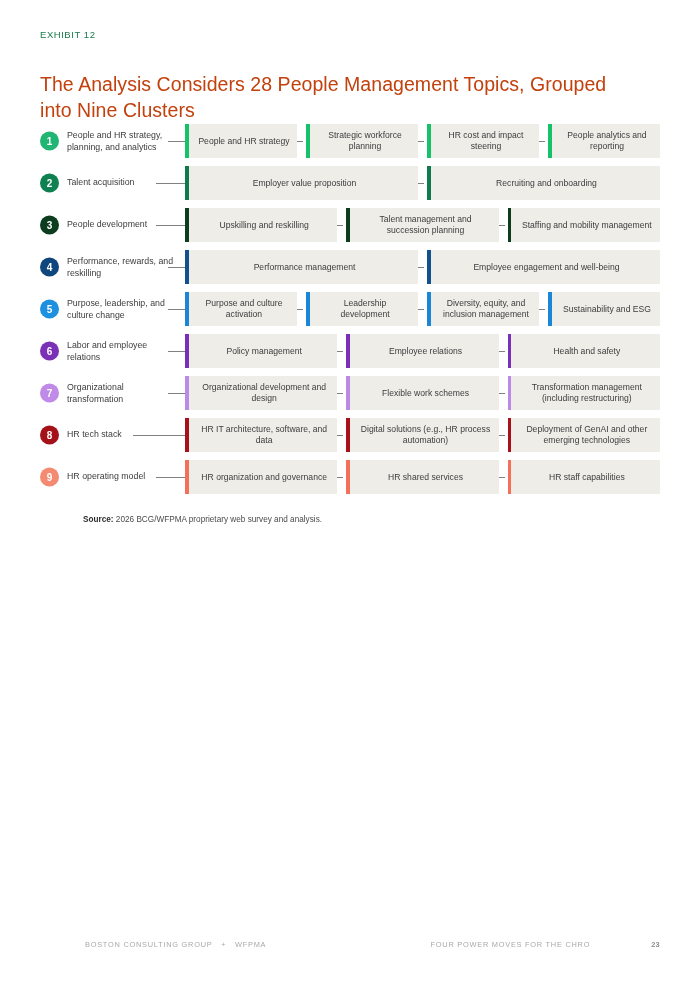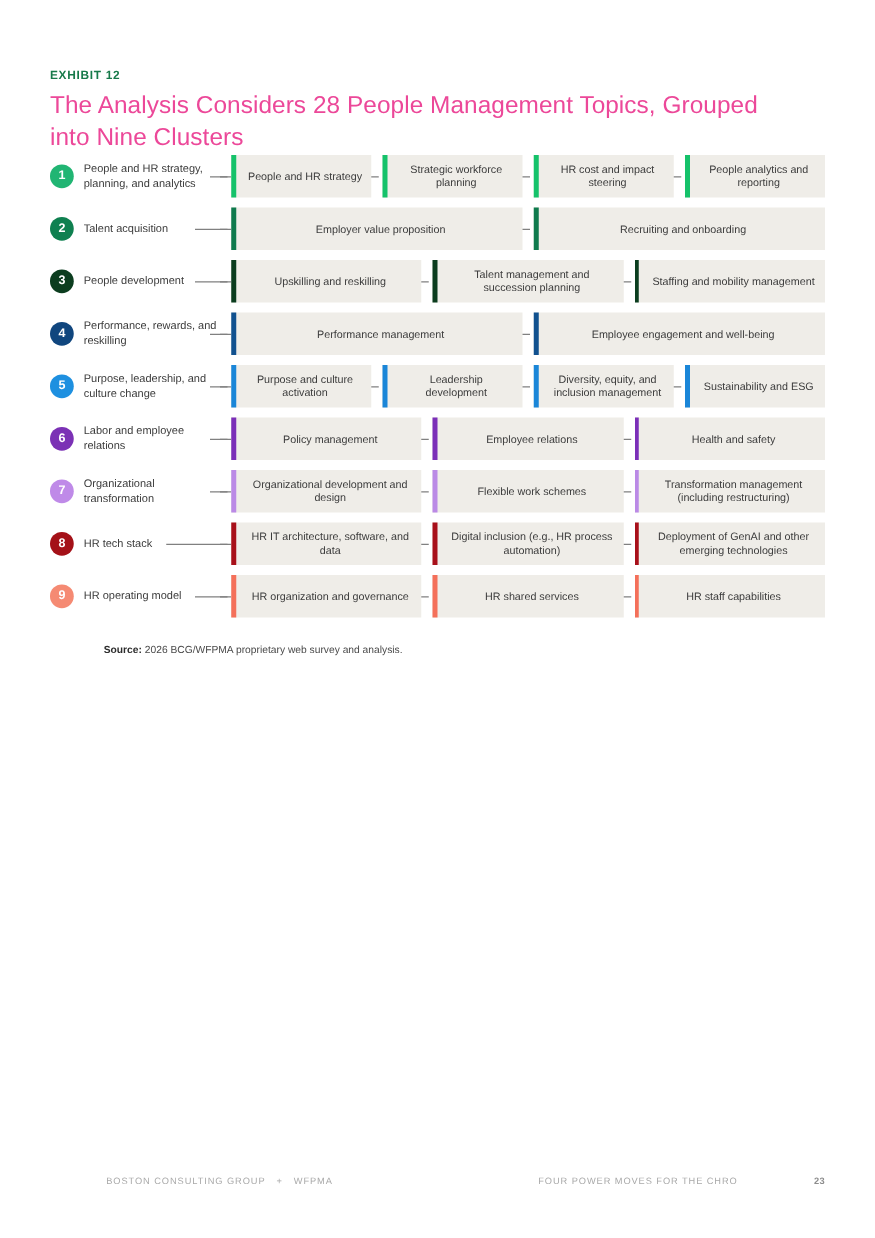--- a/index.html
+++ b/index.html
@@ -20,36 +20,36 @@
     inset: 0;
     width: 700px;
     height: 990px;
     background: #ffffff;
   }
 
   
   .exhibit-label {
     position: absolute;
     left: 40px;
-    top: 55px;
+    top: 29px;
     font-size: 9.5px;
-    font-weight: bold;
+    font-weight: normal;
     letter-spacing: 0.55px;
     color: #177a4a;
     text-transform: uppercase;
   }
   .exhibit-title {
     position: absolute;
     left: 40px;
     top: 58px;
     width: 600px;
     font-size: 19.5px;
     line-height: 26px;
     font-weight: 400;
-    color: #ec4899;
+    color: #c2410c;
     letter-spacing: 0.05px;
   }
 
   
   .chart {
     position: absolute;
     left: 40px;
     top: 124px;
     width: 620px;
   }
@@ -357,21 +357,21 @@
         <div class="connector" style="left: 92.8px; right: 475px;"></div>
         <div class="boxes">
           <div class="box">
             <div class="bar" style="background: rgb(168, 16, 26);"></div>
             <div class="dash"></div>
             <span class="box-text">HR IT architecture, software, and data</span>
           </div>
           <div class="box">
             <div class="bar" style="background: rgb(168, 16, 26);"></div>
             <div class="dash"></div>
-            <span class="box-text">Digital inclusion (e.g., HR process automation)</span>
+            <span class="box-text">Digital solutions (e.g., HR process automation)</span>
           </div>
           <div class="box">
             <div class="bar" style="background: rgb(168, 16, 26);"></div>
             <div class="dash"></div>
             <span class="box-text">Deployment of GenAI and other emerging technologies</span>
           </div>
         </div>
       </div>
       <div class="row h2">
         <div class="badge" style="background: rgb(245, 138, 115);">9</div>

